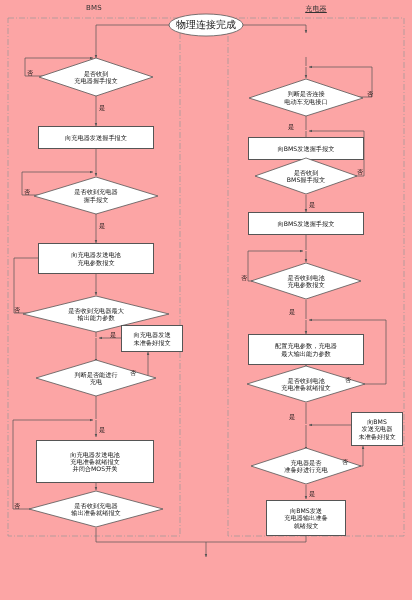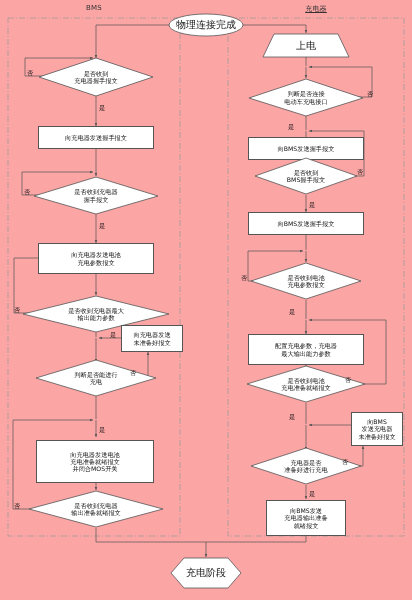--- a/index.html
+++ b/index.html
@@ -124,26 +124,20 @@
   <div class="lane-label" style="left:60px;top:4px;width:68px;">BMS</div>
   <div class="lane-label" style="left:282px;top:4px;width:68px;text-decoration:underline;">充电器</div>
 
   <div class="shape-wrap" style="left:168px;top:13px;width:76px;height:24px;">
     <svg width="76" height="24" viewBox="0 0 76 24">
       <ellipse cx="38" cy="12" rx="37" ry="11" fill="#fff" stroke="#555" stroke-width="0.8"></ellipse>
     </svg>
     <div class="txt">物理连接完成</div>
   </div>
 
-  <div class="shape-wrap" style="left:170px;top:557px;width:72px;height:32px;">
-    <svg width="72" height="32" viewBox="0 0 72 32">
-      <polygon points="14,1 58,1 71,16 58,31 14,31 1,16" fill="#fff" stroke="#555" stroke-width="0.8"></polygon>
-    </svg>
-    <div class="txt">充电阶段</div>
-  </div>
 
   <div class="dia-wrap" style="left:38px;top:57px;width:116px;height:40px;">
     <svg width="116" height="40" viewBox="0 0 116 40">
       <polygon points="58,1 115,20 58,39 1,20" fill="#fff" stroke="#555" stroke-width="0.8"></polygon>
     </svg>
     <div class="txt">
       <span>是否收到</span>
       <span>充电器握手报文</span>
     </div>
   </div>
@@ -218,26 +212,20 @@
     <svg width="136" height="38" viewBox="0 0 136 38">
       <polygon points="68,1 135,19 68,37 1,19" fill="#fff" stroke="#555" stroke-width="0.8"></polygon>
     </svg>
     <div class="txt">
       <span>是否收到充电器</span>
       <span>输出准备就绪报文</span>
     </div>
   </div>
   <div class="edgelabel" style="left:14px;top:502px;">否</div>
 
-  <div class="shape-wrap" style="left:262px;top:33px;width:88px;height:25px;">
-    <svg width="88" height="25" viewBox="0 0 88 25">
-      <polygon points="12,1 76,1 87,24 1,24" fill="#fff" stroke="#555" stroke-width="0.8"></polygon>
-    </svg>
-    <div class="txt">上电</div>
-  </div>
 
   <div class="dia-wrap" style="left:248px;top:78px;width:116px;height:39px;">
     <svg width="116" height="39" viewBox="0 0 116 39">
       <polygon points="58,1 115,20 58,38 1,20" fill="#fff" stroke="#555" stroke-width="0.8"></polygon>
     </svg>
     <div class="txt">
       <span>判断是否连接</span>
       <span>电动车充电接口</span>
     </div>
   </div>

